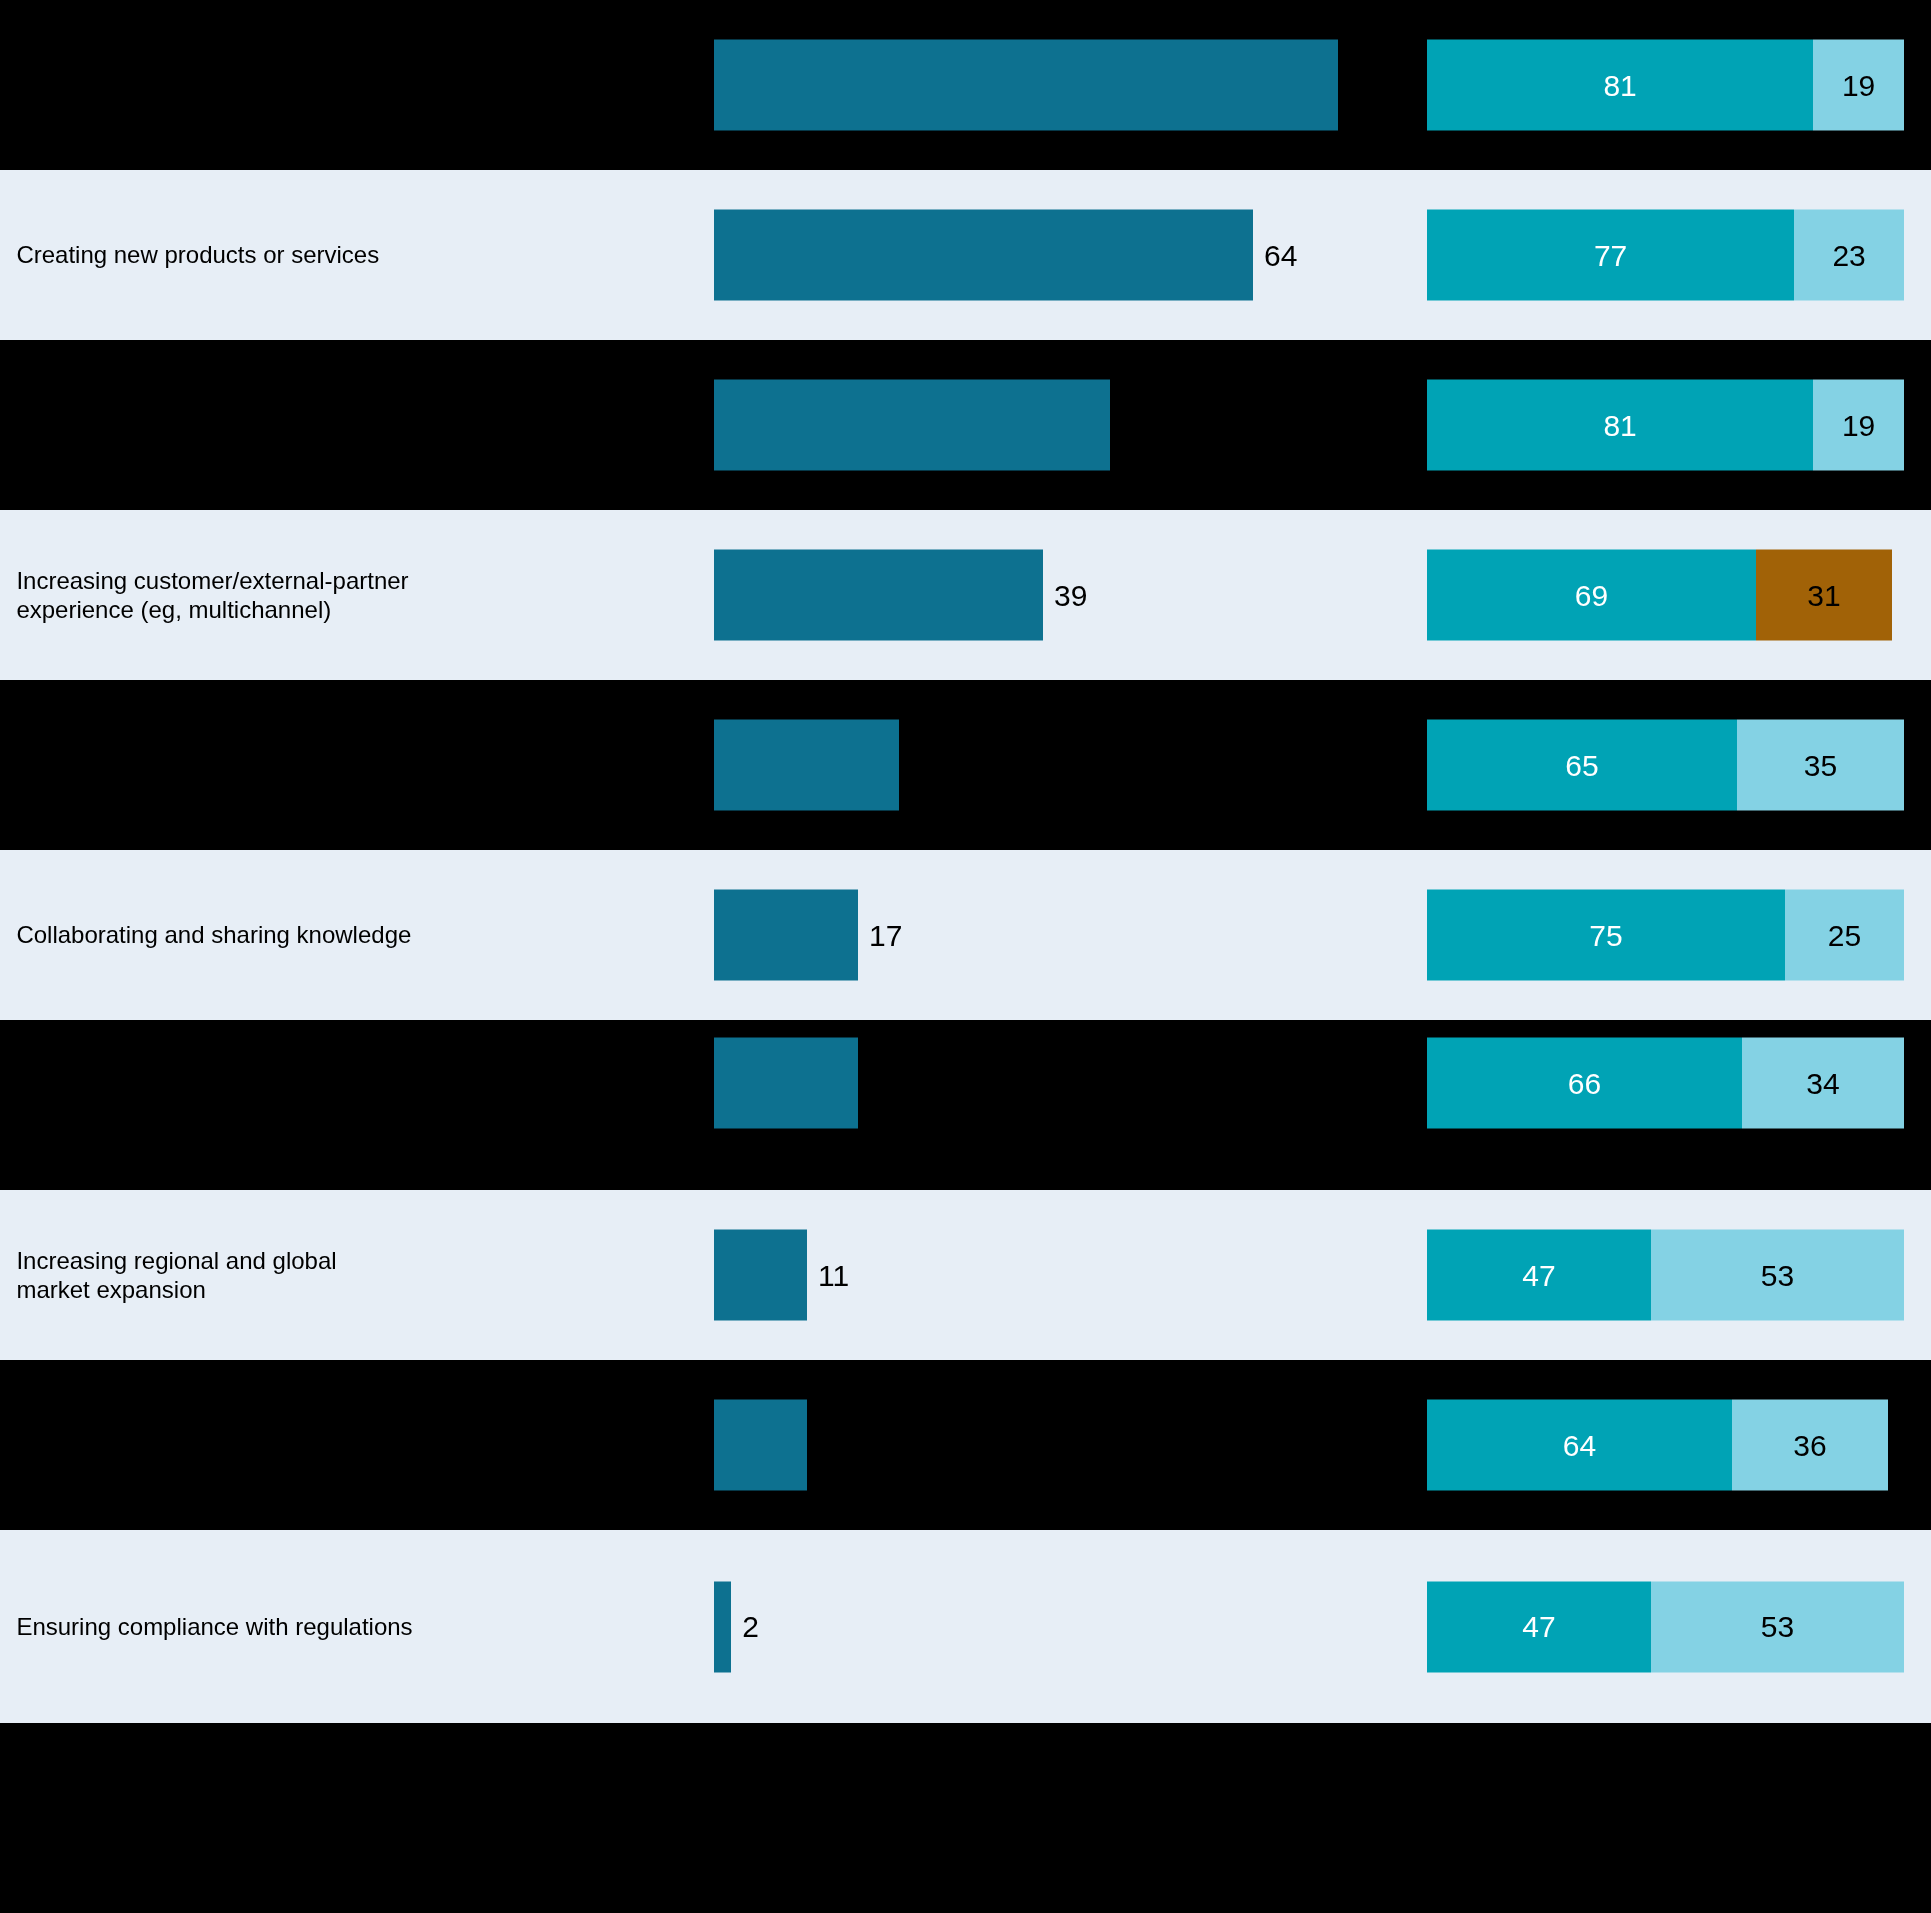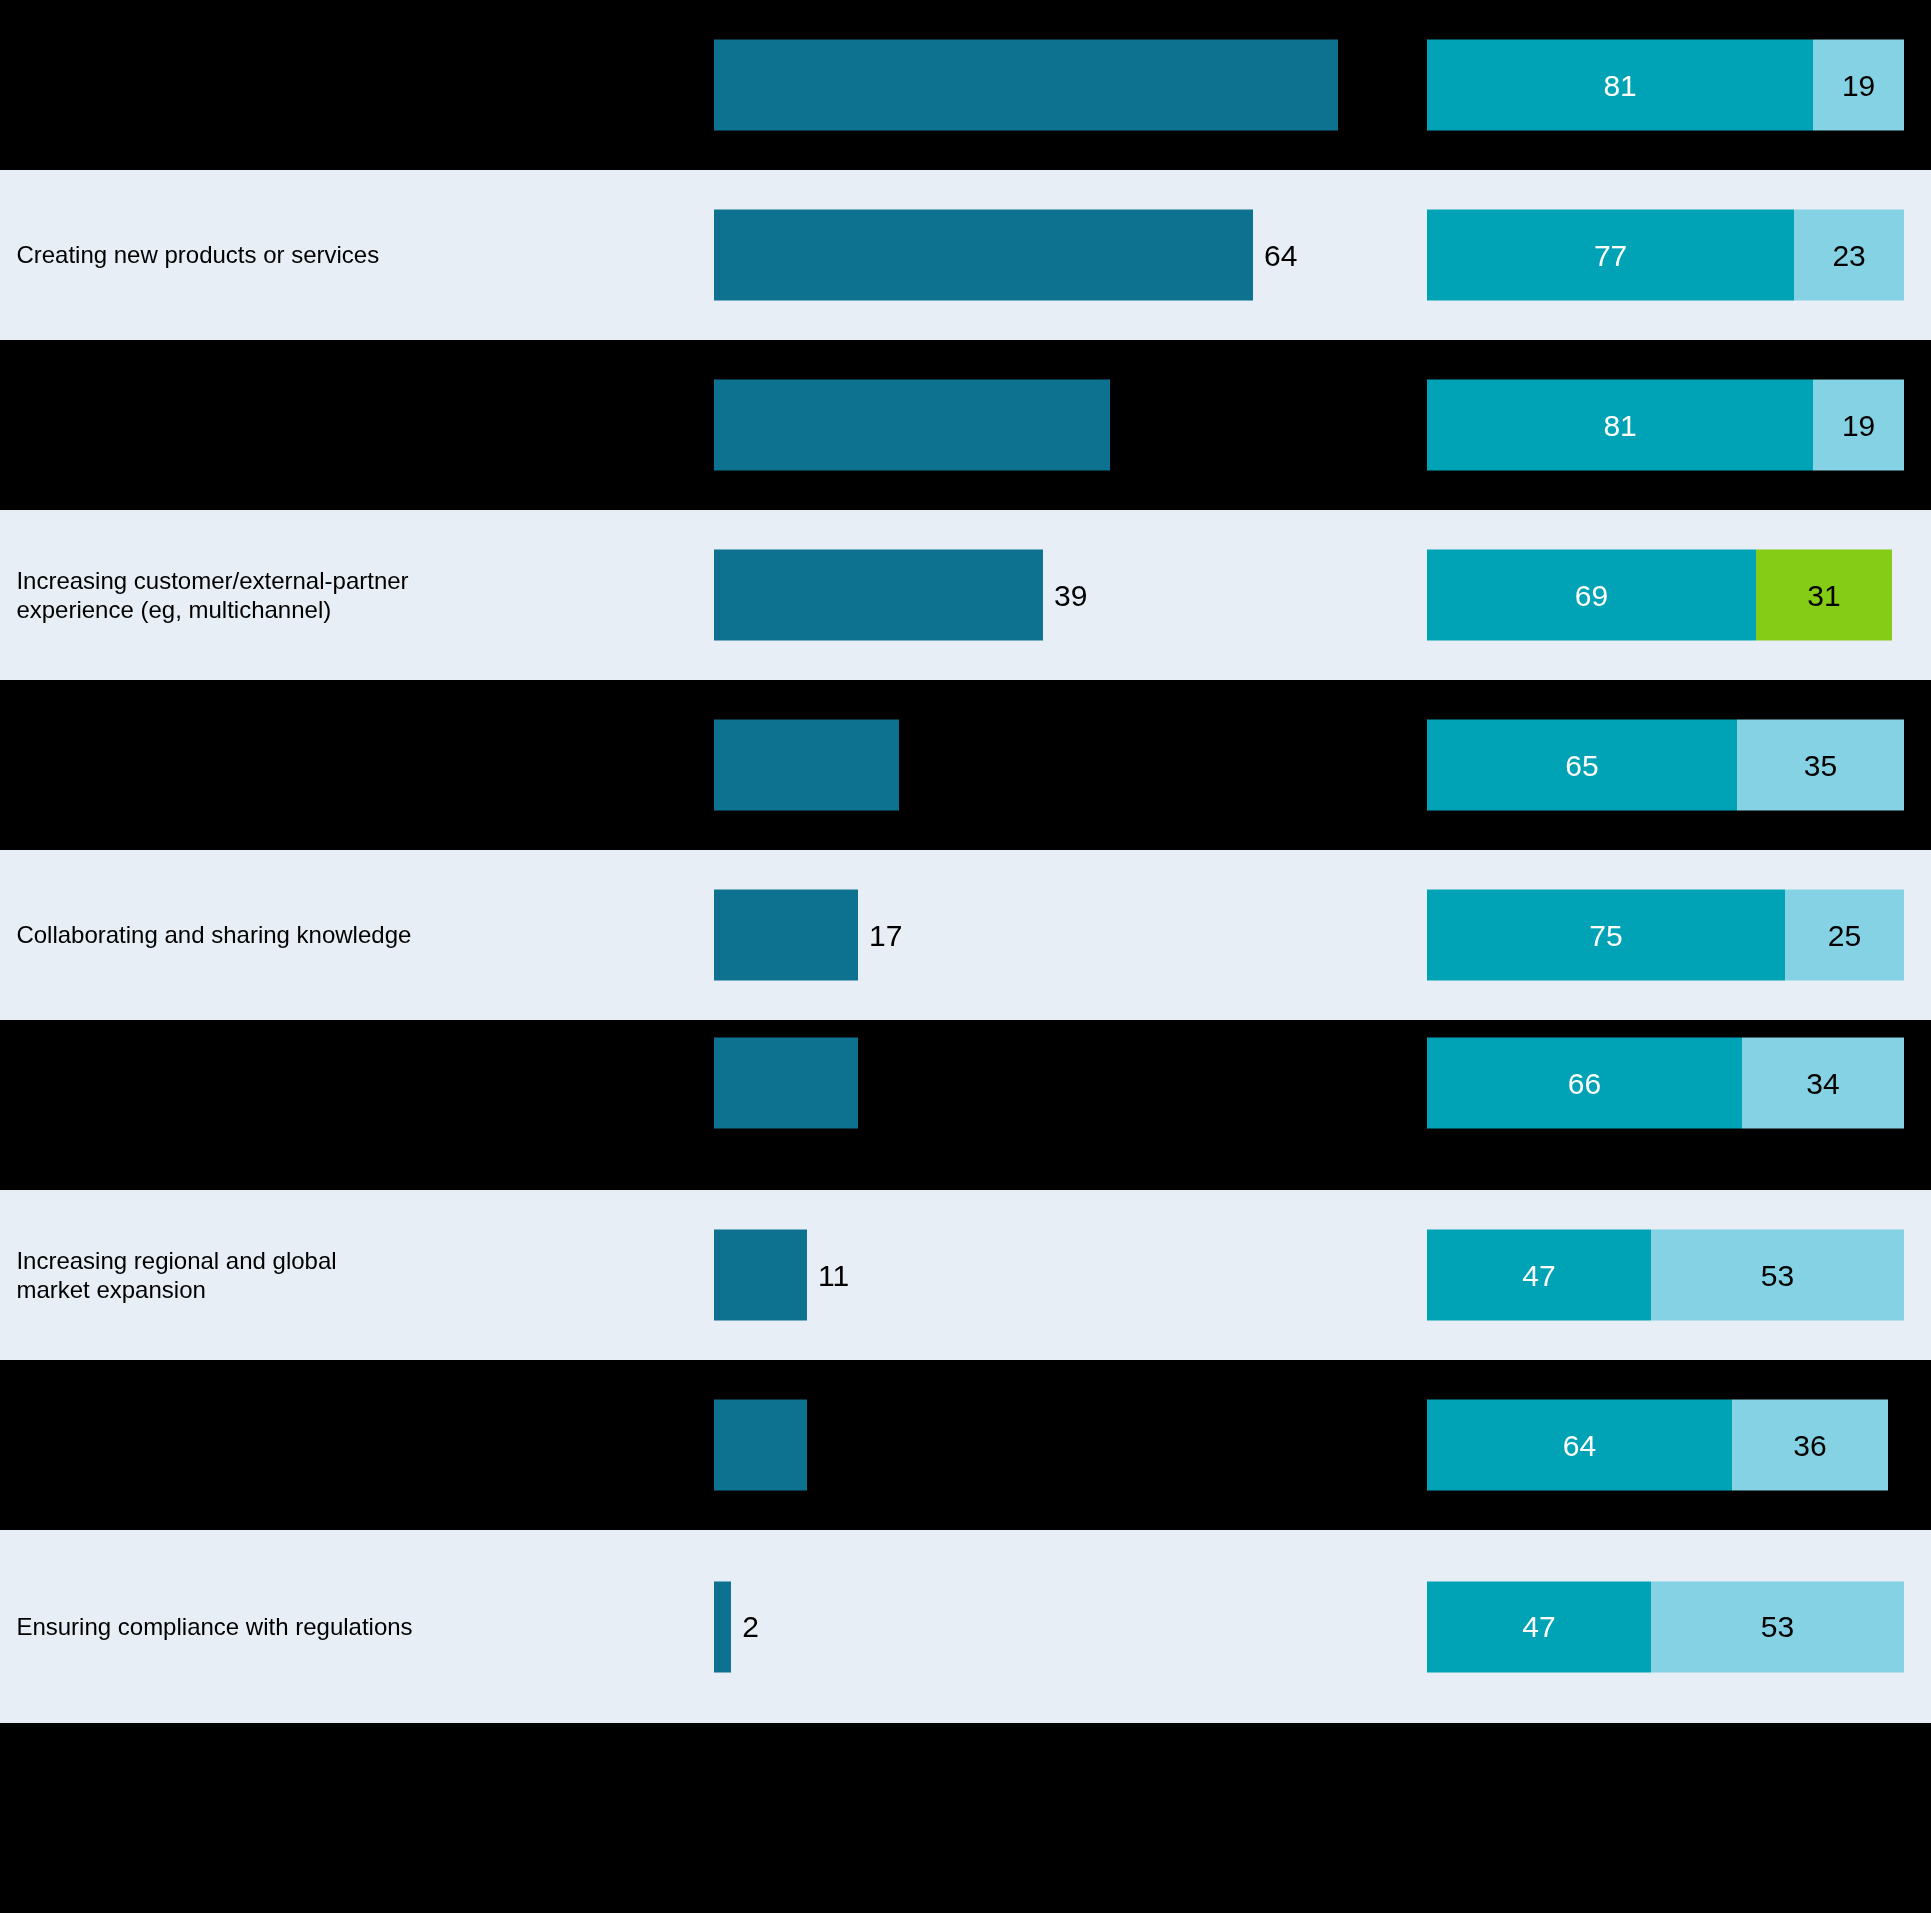--- a/index.html
+++ b/index.html
@@ -174,21 +174,21 @@
       </div>
       <div class="row light" style="top: 510px; height: 170px;">
         <div class="row-label">Increasing customer/external-partner
 experience (eg, multichannel)</div>
         <div class="left-bar-wrap">
           <div class="left-bar" style="width: 329px; background: rgb(13, 113, 144);"></div>
           <span class="left-bar-value">39</span>
         </div>
         <div class="stack">
           <div class="stack-seg primary" style="width: 329px; background: rgb(0, 163, 181);">69</div>
-          <div class="stack-seg secondary" style="width: 136px; background: #84cc16;">31</div>
+          <div class="stack-seg secondary" style="width: 136px; background: #a16207;">31</div>
         </div>
       </div>
       <div class="row dark" style="top: 680px; height: 170px;">
         <div class="row-label"></div>
         <div class="left-bar-wrap">
           <div class="left-bar" style="width: 185px; background: rgb(13, 113, 144);"></div>
           <span class="left-bar-value"></span>
         </div>
         <div class="stack">
           <div class="stack-seg primary" style="width: 310px; background: rgb(0, 163, 181);">65</div>

